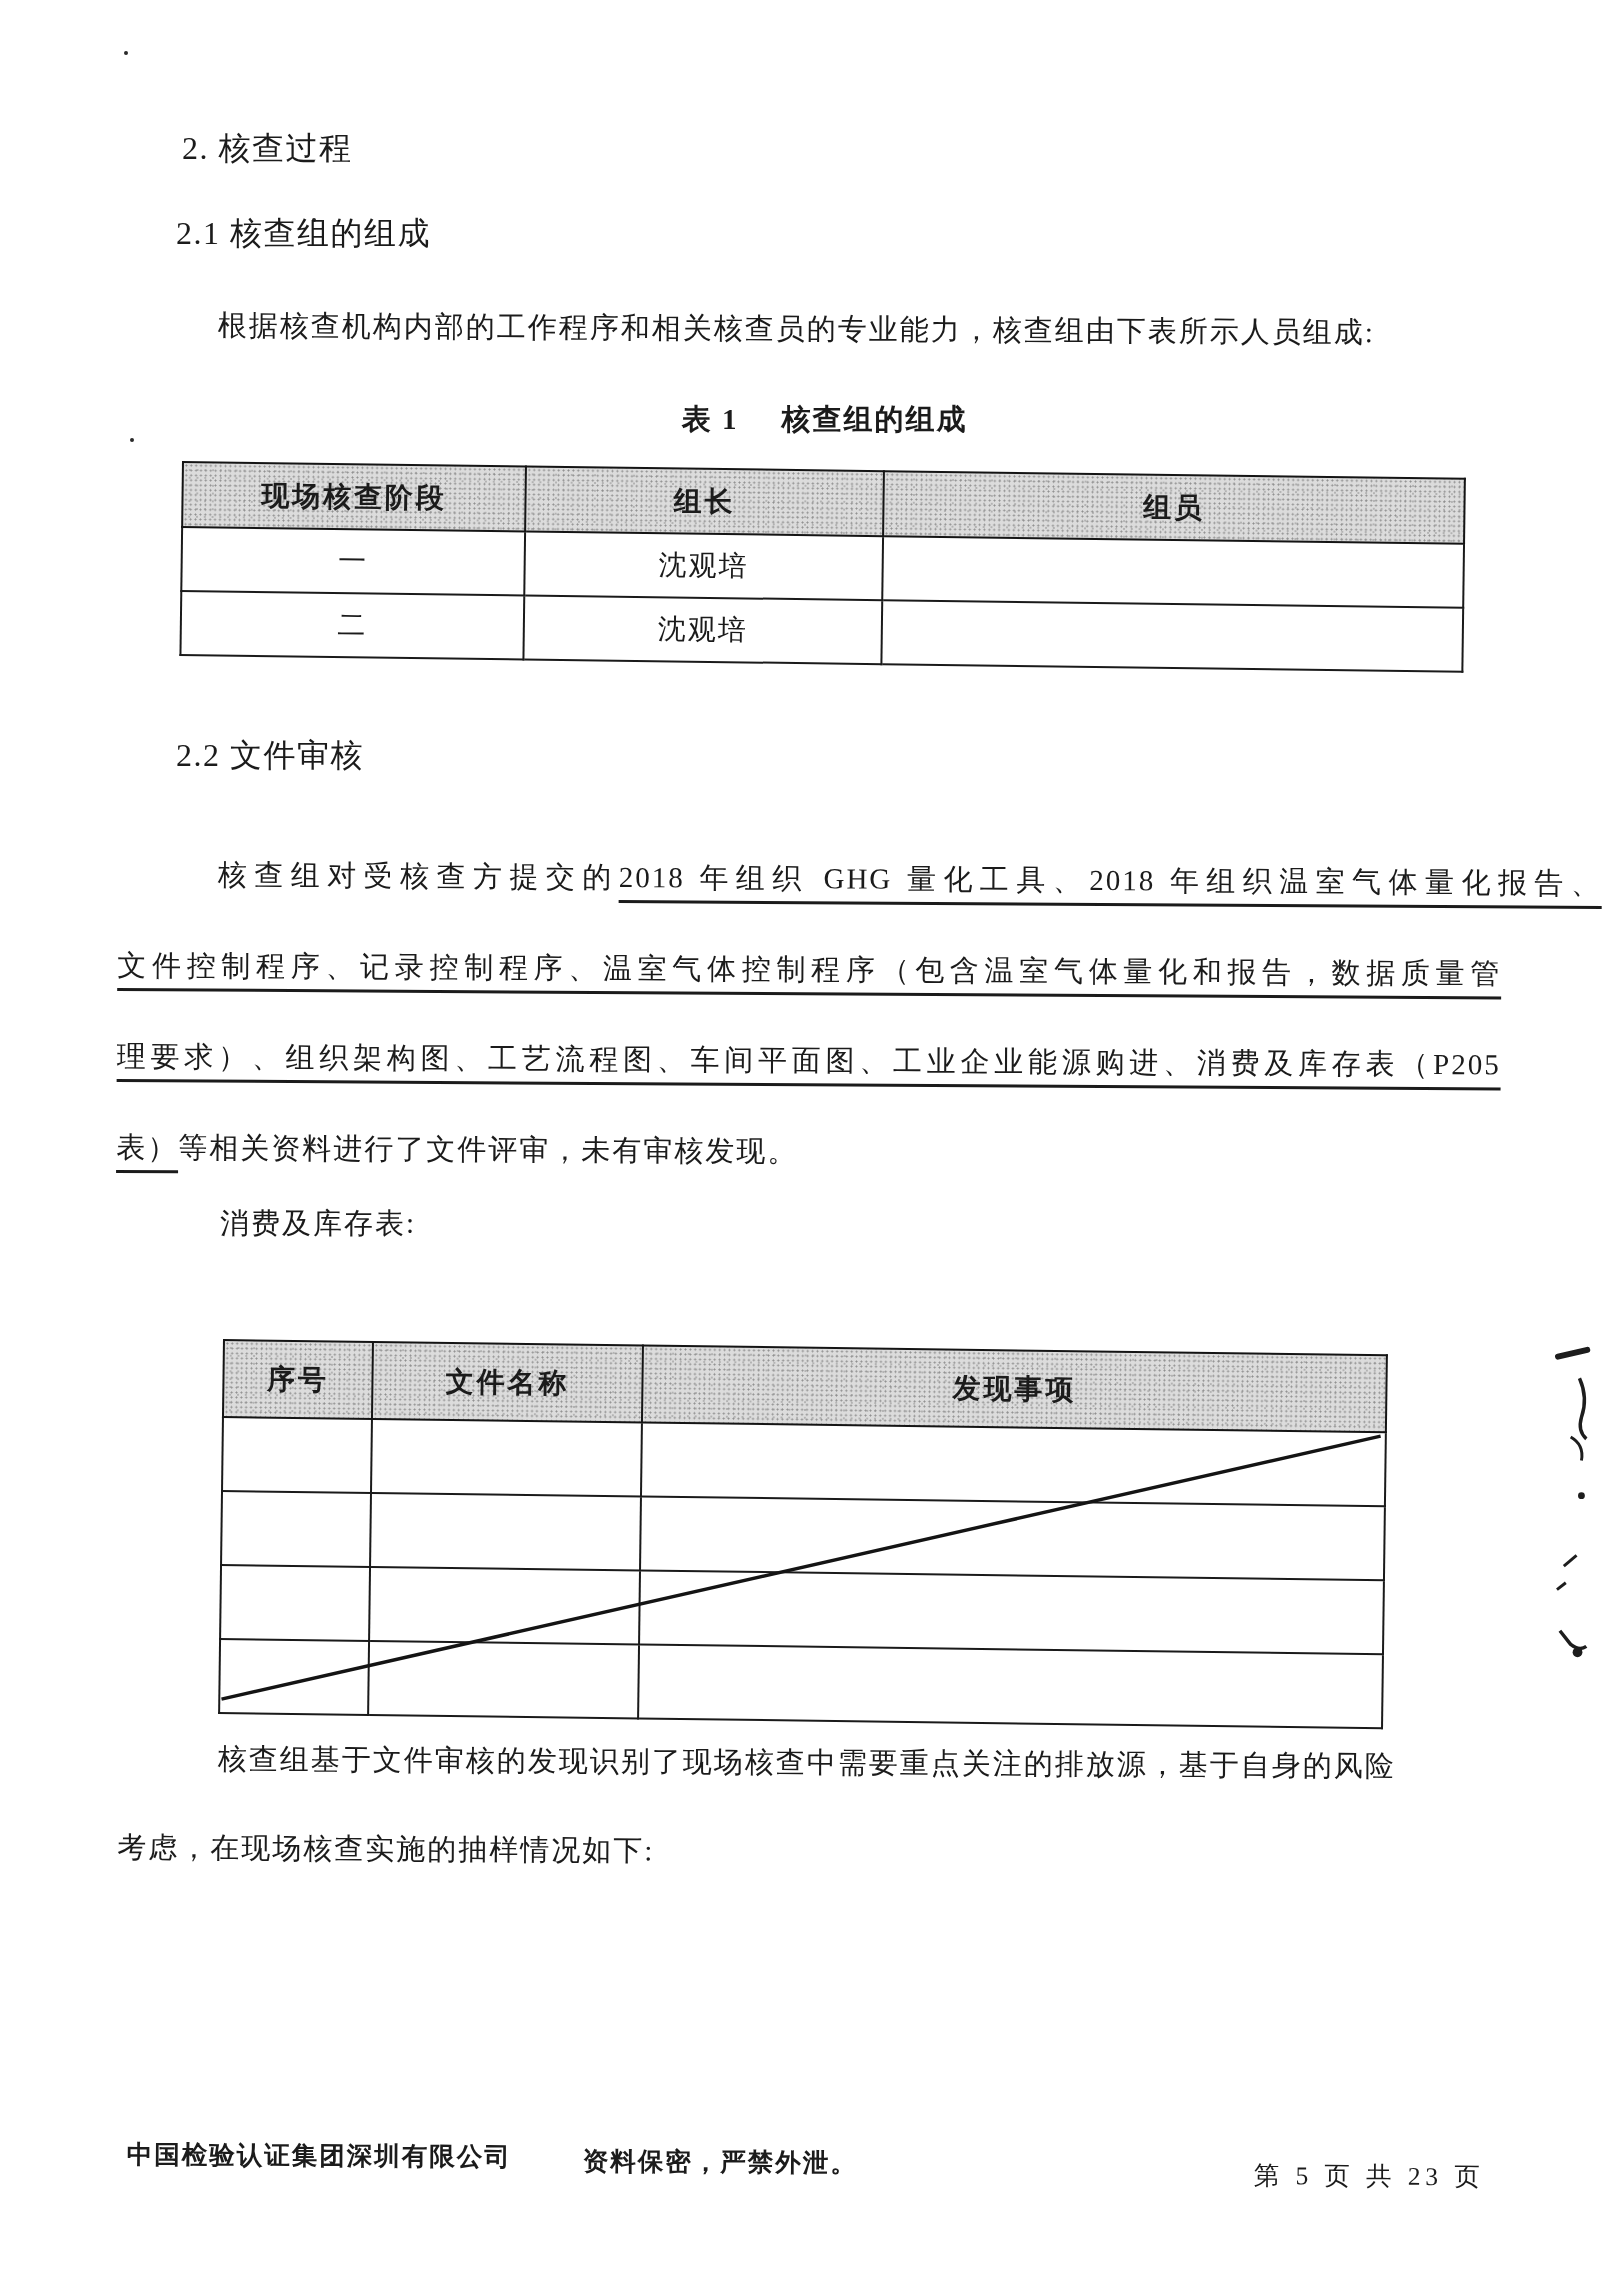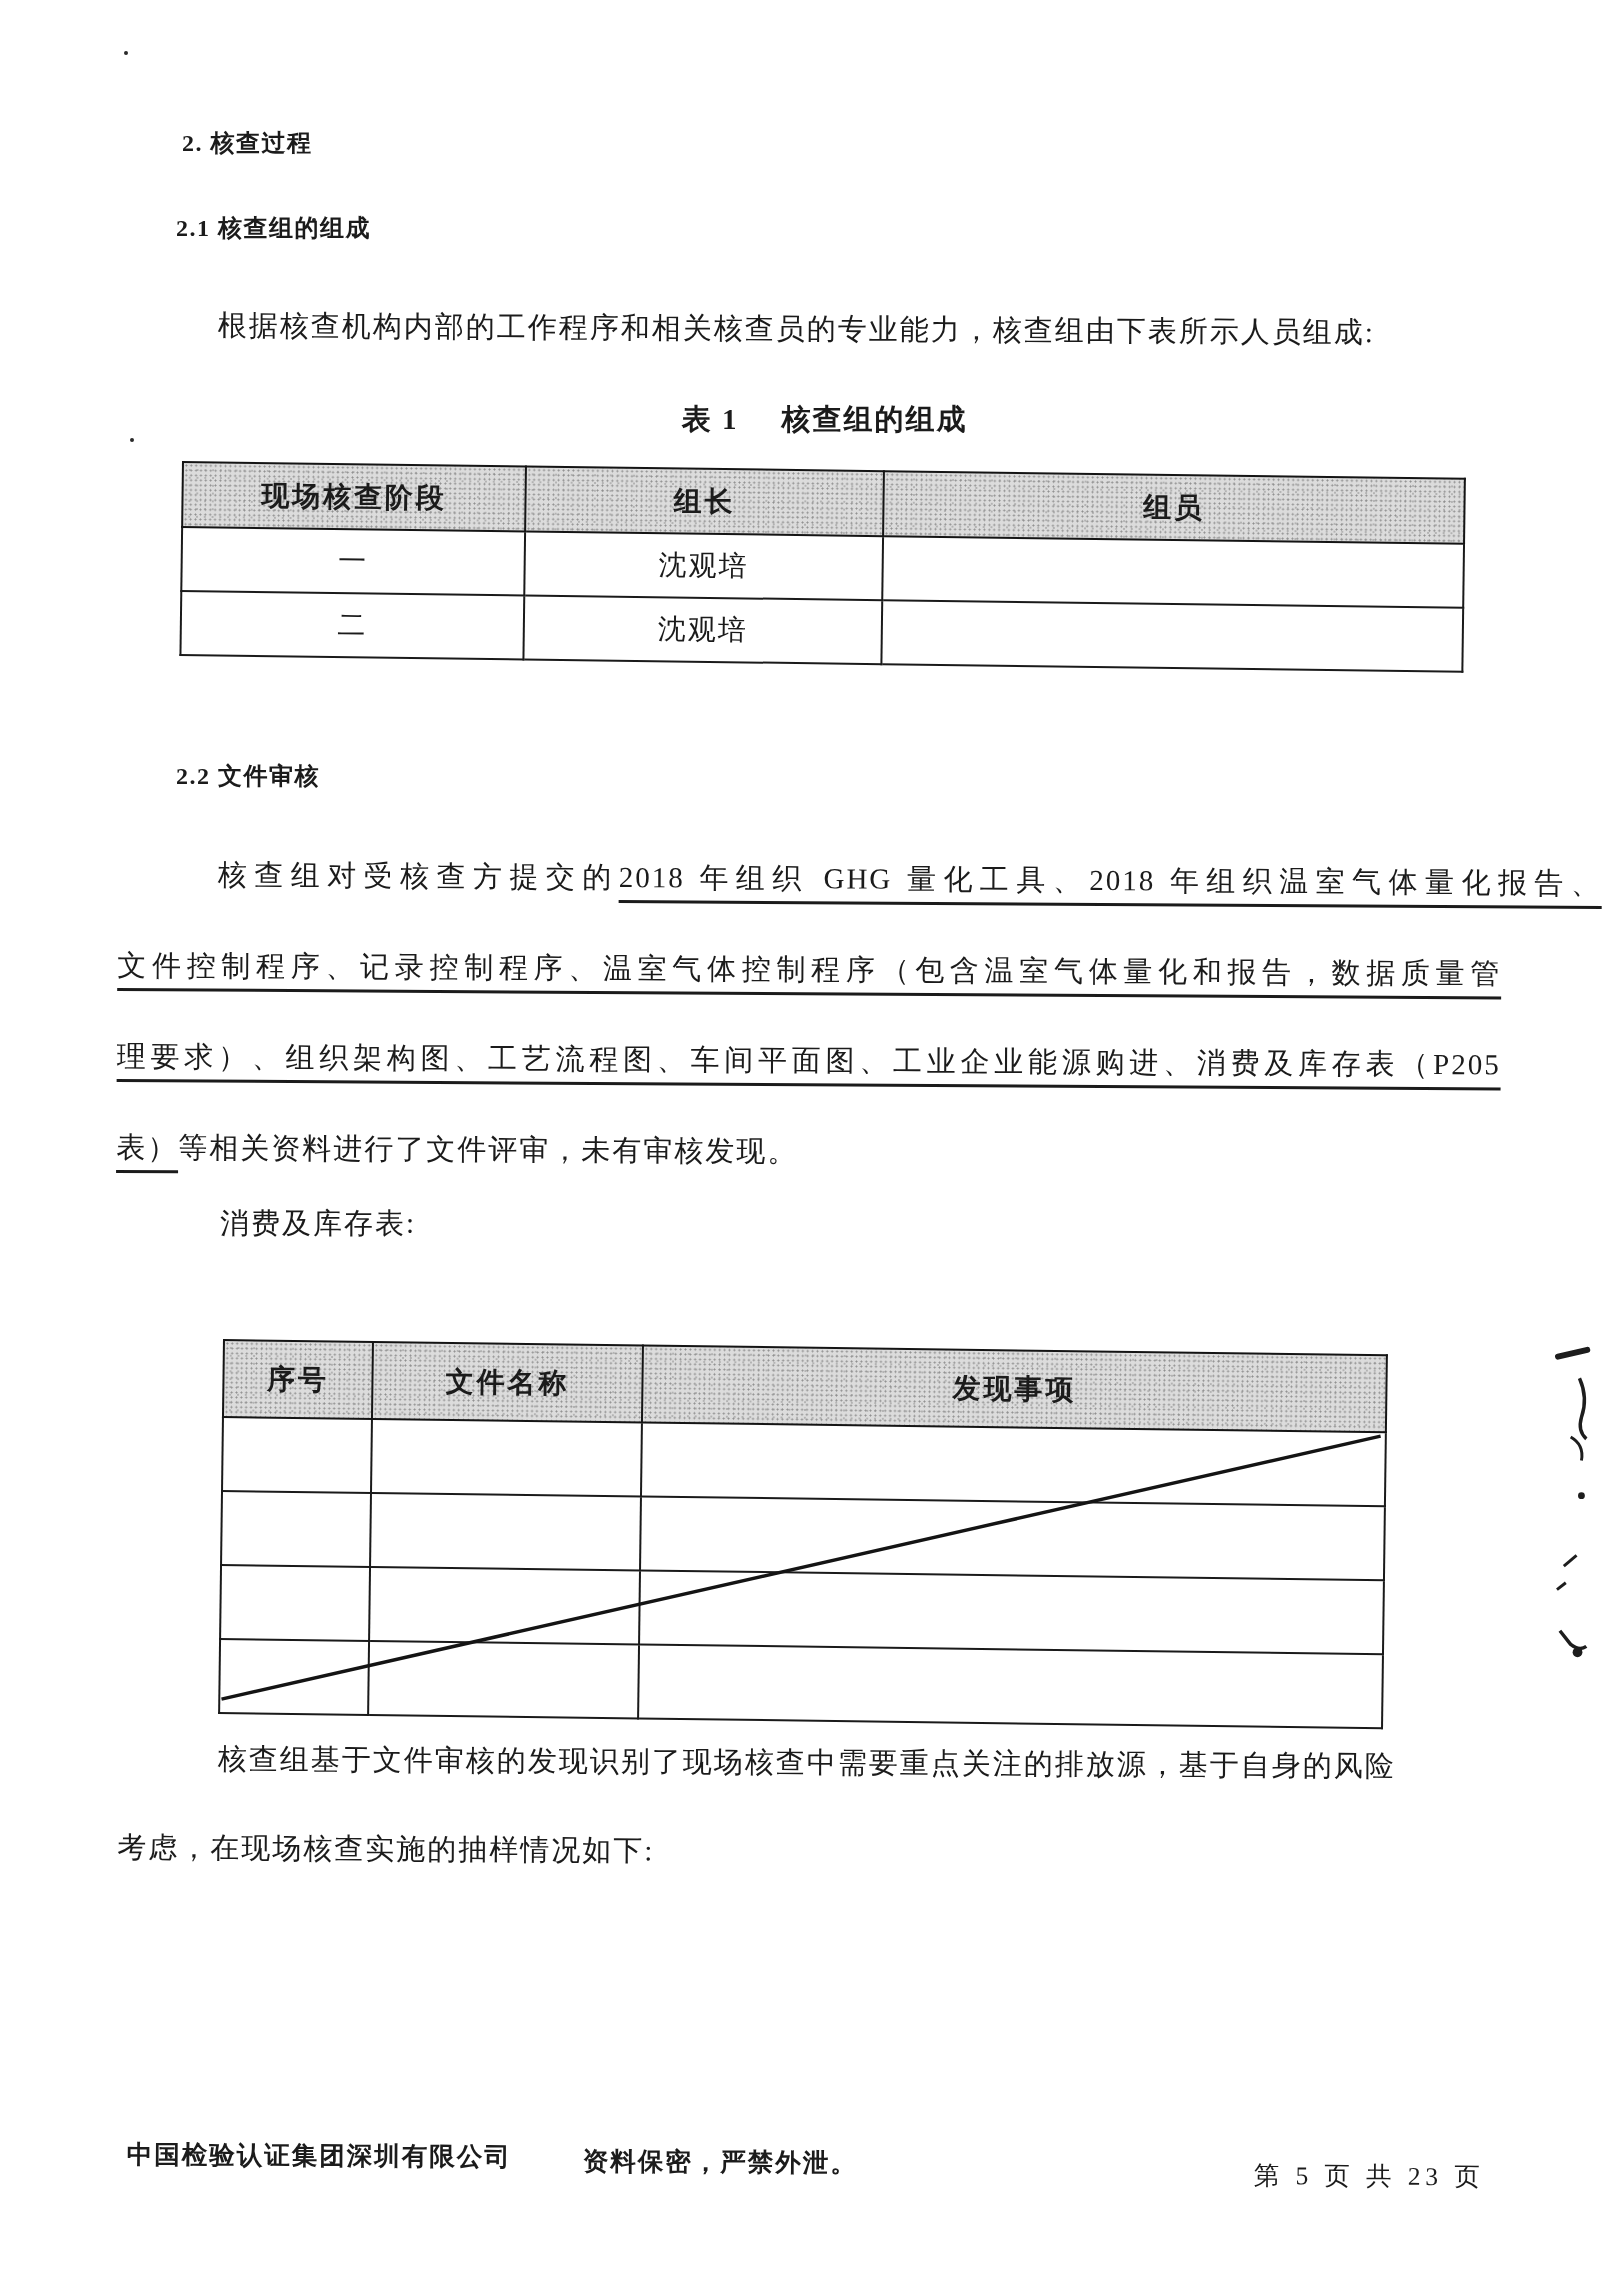--- a/index.html
+++ b/index.html
@@ -9,21 +9,21 @@
     margin:0 auto;
     background:#ffffff;
     overflow:hidden;
     font-family:"Liberation Serif","DejaVu Serif",serif;
     color:#1b1b1b;
   }
   .abs{position:absolute;}
   .tilt{transform:rotate(0.75deg);transform-origin:0 0;}
   .tilt-s{transform:rotate(0.35deg);transform-origin:0 0;}
 
-  .h-sec{font-size:24px;font-weight:700;letter-spacing:1.5px;white-space:nowrap;}
+  .h-sec{font-size:32px;font-weight:400;letter-spacing:1.5px;white-space:nowrap;}
   .body-text{font-size:29px;letter-spacing:2px;}
   .nowrap{white-space:nowrap;}
 
   .caption{width:1385px;text-align:center;font-size:29px;font-weight:600;letter-spacing:2px;}
   .caption .cap-label{margin-right:43px;}
 
   table{border-collapse:collapse;table-layout:fixed;background:#fff;}
   .doc-table{border:2.9px solid #141414;}
   .doc-table th{
     border:2px solid #141414;
@@ -100,21 +100,21 @@
       </tr>
       <tr>
         <td>二</td>
         <td>沈观培</td>
         <td></td>
       </tr>
     </tbody>
       </table>
   </div>
 
-  <div class="abs h-sec" style="left:176px;top:760px;">2.2 文件审核</div>
+  <div class="abs h-sec" style="left:176px;top:734px;">2.2 文件审核</div>
 
   <div class="abs tilt-s" style="left:118px;top:855px;">
     <div class="docline indent1"><span>核查组对受核查方提交的</span><span class="u">2018 年组织 GHG 量化工具、2018 年组织温室气体量化报告、</span></div>
     <div class="docline"><span class="u">文件控制程序、记录控制程序、温室气体控制程序（包含温室气体量化和报告，数据质量管</span></div>
     <div class="docline"><span class="u">理要求）、组织架构图、工艺流程图、车间平面图、工业企业能源购进、消费及库存表（P205</span></div>
     <div class="docline last"><span class="u">表）</span><span>等相关资料进行了文件评审，未有审核发现。</span></div>
   </div>
 
   <div class="abs body-text nowrap" style="left:220px;top:1204px;">消费及库存表:</div>
 

